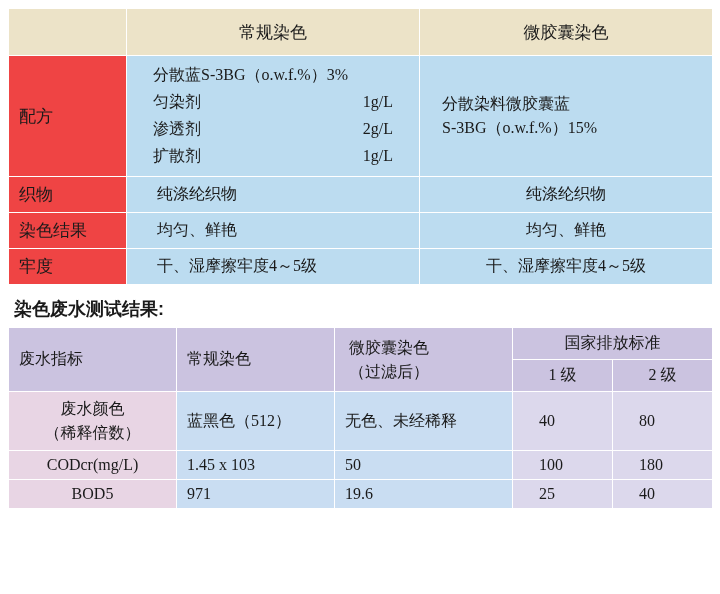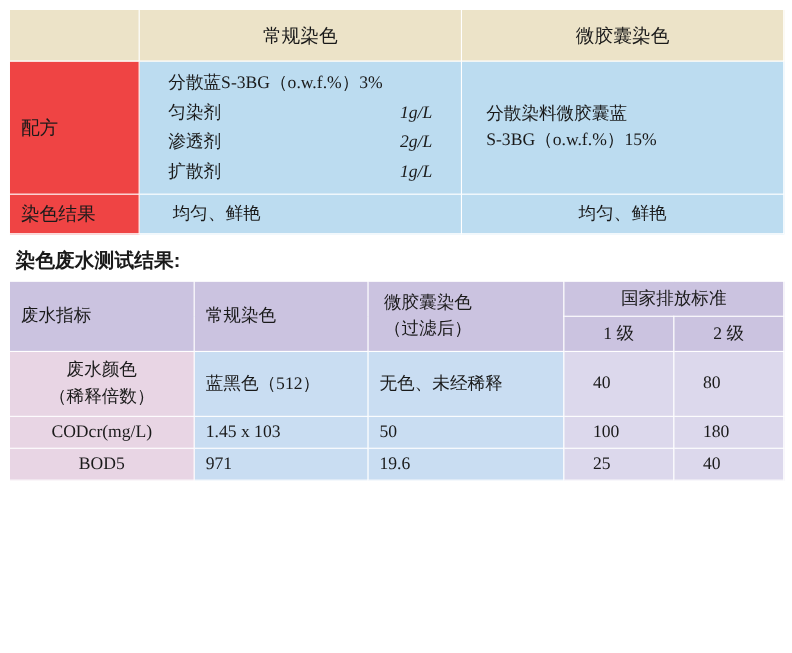--- a/index.html
+++ b/index.html
@@ -55,21 +55,21 @@
     background: #bcdcf0;
     font-size: 16px;
   }
   .formula-line {
     display: flex;
     justify-content: space-between;
     align-items: baseline;
     padding: 3px 16px 3px 16px;
   }
   .formula-line .fl-name { text-align: left; }
-  .formula-line .fl-val { text-align: right; font-style: italic; }
+  .formula-line .fl-val { text-align: right; }
   .cellblue.left { text-align: left; padding-left: 22px; }
   .cellblue.indent { padding-left: 30px; }
   .nowrap { white-space: nowrap; }
 
   
   .caption {
     font-size: 18px;
     font-weight: bold;
     margin: 12px 0 6px 6px;
     font-family: "Liberation Sans", sans-serif;
@@ -154,27 +154,37 @@
           </div>
         </td>
         <td class="cellblue left">
           <div class="stack">
             <div>分散染料微胶囊蓝</div>
             <div>S-3BG（o.w.f.%）15%</div>
           </div>
         </td>
       </tr>
 
+      <tr>
+        <td class="rowlabel">织物</td>
+        <td class="cellblue indent">纯涤纶织物</td>
+        <td class="cellblue" style="text-align:center">纯涤纶织物</td>
+      </tr>
 
       <tr>
         <td class="rowlabel">染色结果</td>
         <td class="cellblue indent">均匀、鲜艳</td>
         <td class="cellblue" style="text-align:center">均匀、鲜艳</td>
       </tr>
 
+      <tr>
+        <td class="rowlabel">牢度</td>
+        <td class="cellblue indent">干、湿摩擦牢度4～5级</td>
+        <td class="cellblue" style="text-align:center">干、湿摩擦牢度4～5级</td>
+      </tr>
     </tbody>
   </table>
 
   <div class="caption">染色废水测试结果:</div>
 
   <table class="t2">
     <colgroup>
       <col style="width:168px">
       <col style="width:158px">
       <col style="width:178px">

